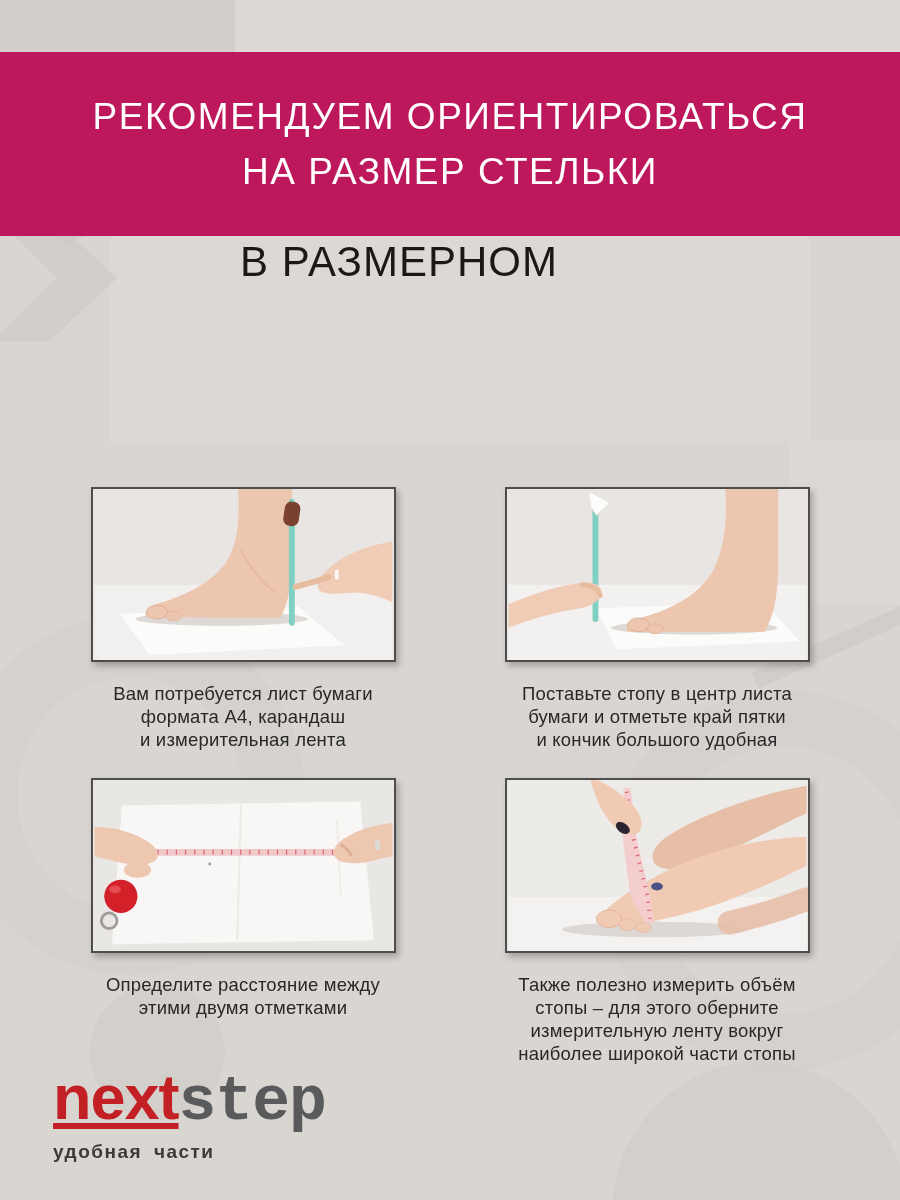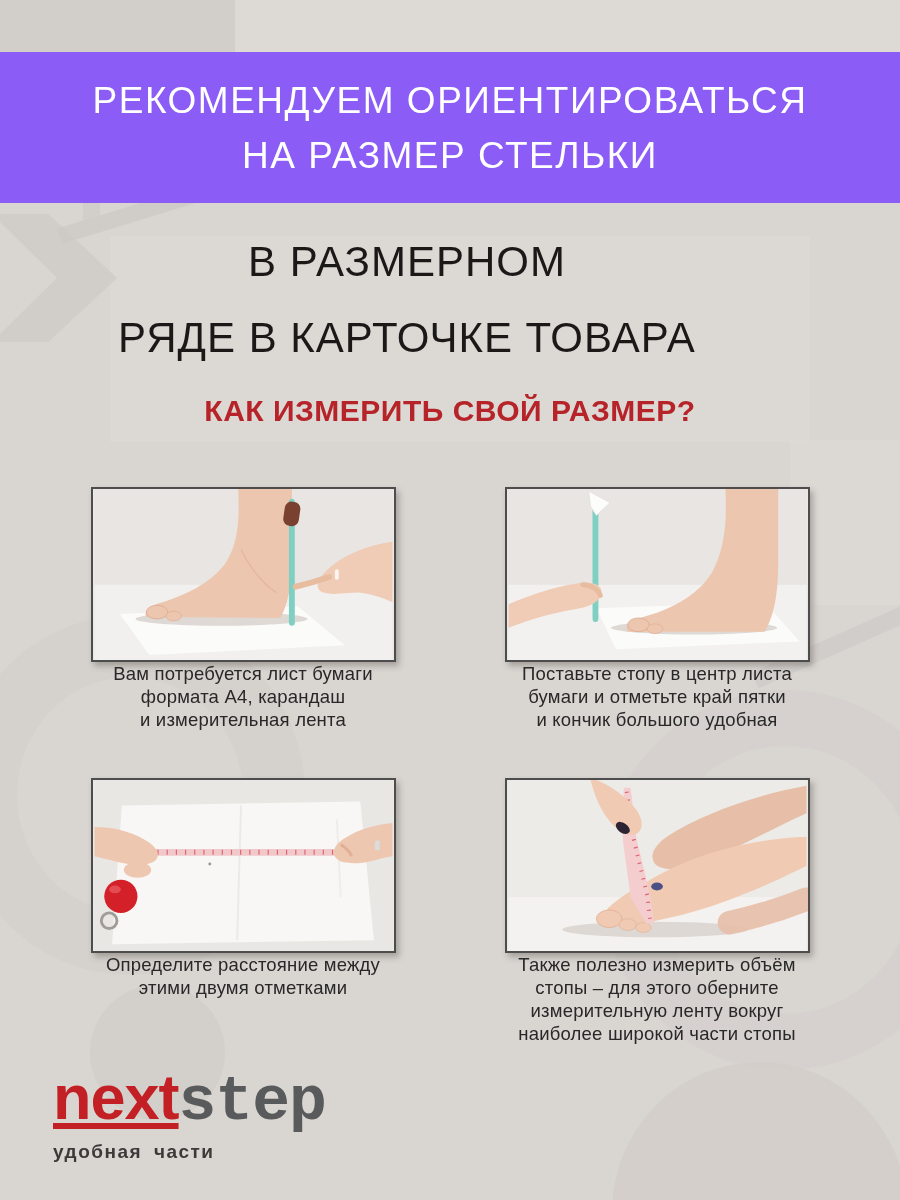--- a/index.html
+++ b/index.html
@@ -26,30 +26,30 @@
   .bgs-ring-left  { left:-45px; top:615px; width:350px; height:360px; border:62px solid #cfcac6;
                     border-radius:50%; opacity:.35; box-sizing:border-box; }
   .bgs-ring-right { left:600px; top:690px; width:370px; height:380px; border:56px solid #cfcac6;
                     border-radius:50%; opacity:.3; box-sizing:border-box; }
   .bgs-dome       { left:612px; top:1062px; width:295px; height:300px; border-radius:50%; background:#d2cec9; opacity:.85; }
   .bgs-logo-halo  { left:90px; top:985px; width:135px; height:135px; border-radius:50%; background:#d1cdc9; opacity:.8; }
   .bgs-right-rect { left:790px; top:440px; width:110px; height:165px; background:#dfdbd7; opacity:.55; }
 
   
   .banner {
-    position:absolute; left:0; top:52px; width:900px; height:151px;
-    background:#8b5cf6; color:#ffffff;
+    position:absolute; left:0; top:52px; width:900px; height:184px;
+    background:#be185d; color:#ffffff;
     display:flex; flex-direction:column; justify-content:center; align-items:center;
     z-index:2;
   }
   .banner-line { font-size:37px; line-height:55px; letter-spacing:1.5px; font-weight:400; white-space:nowrap; }
 
   
   .heading {
-    position:absolute; left:8px; top:224px; width:798px; text-align:center;
+    position:absolute; left:0; top:224px; width:798px; text-align:center;
     color:#1b1918; z-index:2;
   }
   .heading-line { font-size:42px; line-height:76px; letter-spacing:1px; font-weight:400; white-space:nowrap; }
   .subheading {
     position:absolute; left:0; top:394px; width:900px; text-align:center;
     color:#b6242a; font-size:30px; font-weight:700; letter-spacing:0.5px; z-index:2; white-space:nowrap;
   }
 
   
   .step { position:absolute; width:390px; text-align:center; z-index:2; }
@@ -58,21 +58,21 @@
   .step-3 { left:48px;  top:778px; }
   .step-4 { left:462px; top:778px; }
   .photo {
     width:305px; height:175px; margin:0 auto;
     border:2px solid #4d4d4d; box-sizing:border-box;
     box-shadow:3px 4px 6px rgba(70,62,55,0.35);
     background:#ebe9e6; overflow:hidden;
   }
   .photo svg { display:block; width:100%; height:100%; }
   .caption {
-    font-size:18.5px; line-height:23px;
+    margin-top:20px; font-size:18.5px; line-height:23px;
     color:#282828; letter-spacing:0.2px; font-weight:400;
   }
   .caption span { display:block; white-space:nowrap; }
 
   
   .logo { position:absolute; left:53px; top:1062px; z-index:2; }
   .logo-word { font-size:63px; font-weight:700; line-height:70px; letter-spacing:-1px; }
   .logo-next { color:#c32026;text-decoration:underline; }
   .logo-step { color:#595a5c;font-family:Liberation Mono, monospace; }
   .logo-tagline {
@@ -98,24 +98,22 @@
   <div class="bg-shape bgs-logo-halo"></div>
   <div class="bg-shape bgs-dome"></div>
 
   <header class="banner">
     <div class="banner-line">РЕКОМЕНДУЕМ ОРИЕНТИРОВАТЬСЯ</div>
     <div class="banner-line">НА РАЗМЕР СТЕЛЬКИ</div>
   </header>
 
   <div class="heading">
     <div class="heading-line">В РАЗМЕРНОМ</div>
-    <div class="heading-line">РЯДЕ В КАРТОЧКЕ ТОВАРА</div>
   </div>
 
-  <div class="subheading">КАК ИЗМЕРИТЬ СВОЙ РАЗМЕР?</div>
 
   <section class="step step-1">
     <div class="photo">
       <svg viewBox="0 0 305 175">
         <rect width="305" height="100" fill="#e8e5e2"></rect>
         <rect y="98" width="305" height="77" fill="#f2f0ee"></rect>
         <polygon points="26,128 208,120 256,160 56,170" fill="#fbfbfa"></polygon>
         <ellipse cx="130" cy="133" rx="88" ry="7" fill="#ded9d5"></ellipse>
         <path d="M147,0 C149,34 146,58 134,76 C119,97 90,110 66,117 C56,120 50,126 53,131 L190,132 C198,119 202,98 202,68 L202,0 Z" fill="#edc6af"></path>
         <ellipse cx="64" cy="126" rx="11" ry="7" fill="#edc6af" stroke="#dba98d" stroke-width="0.8"></ellipse>

